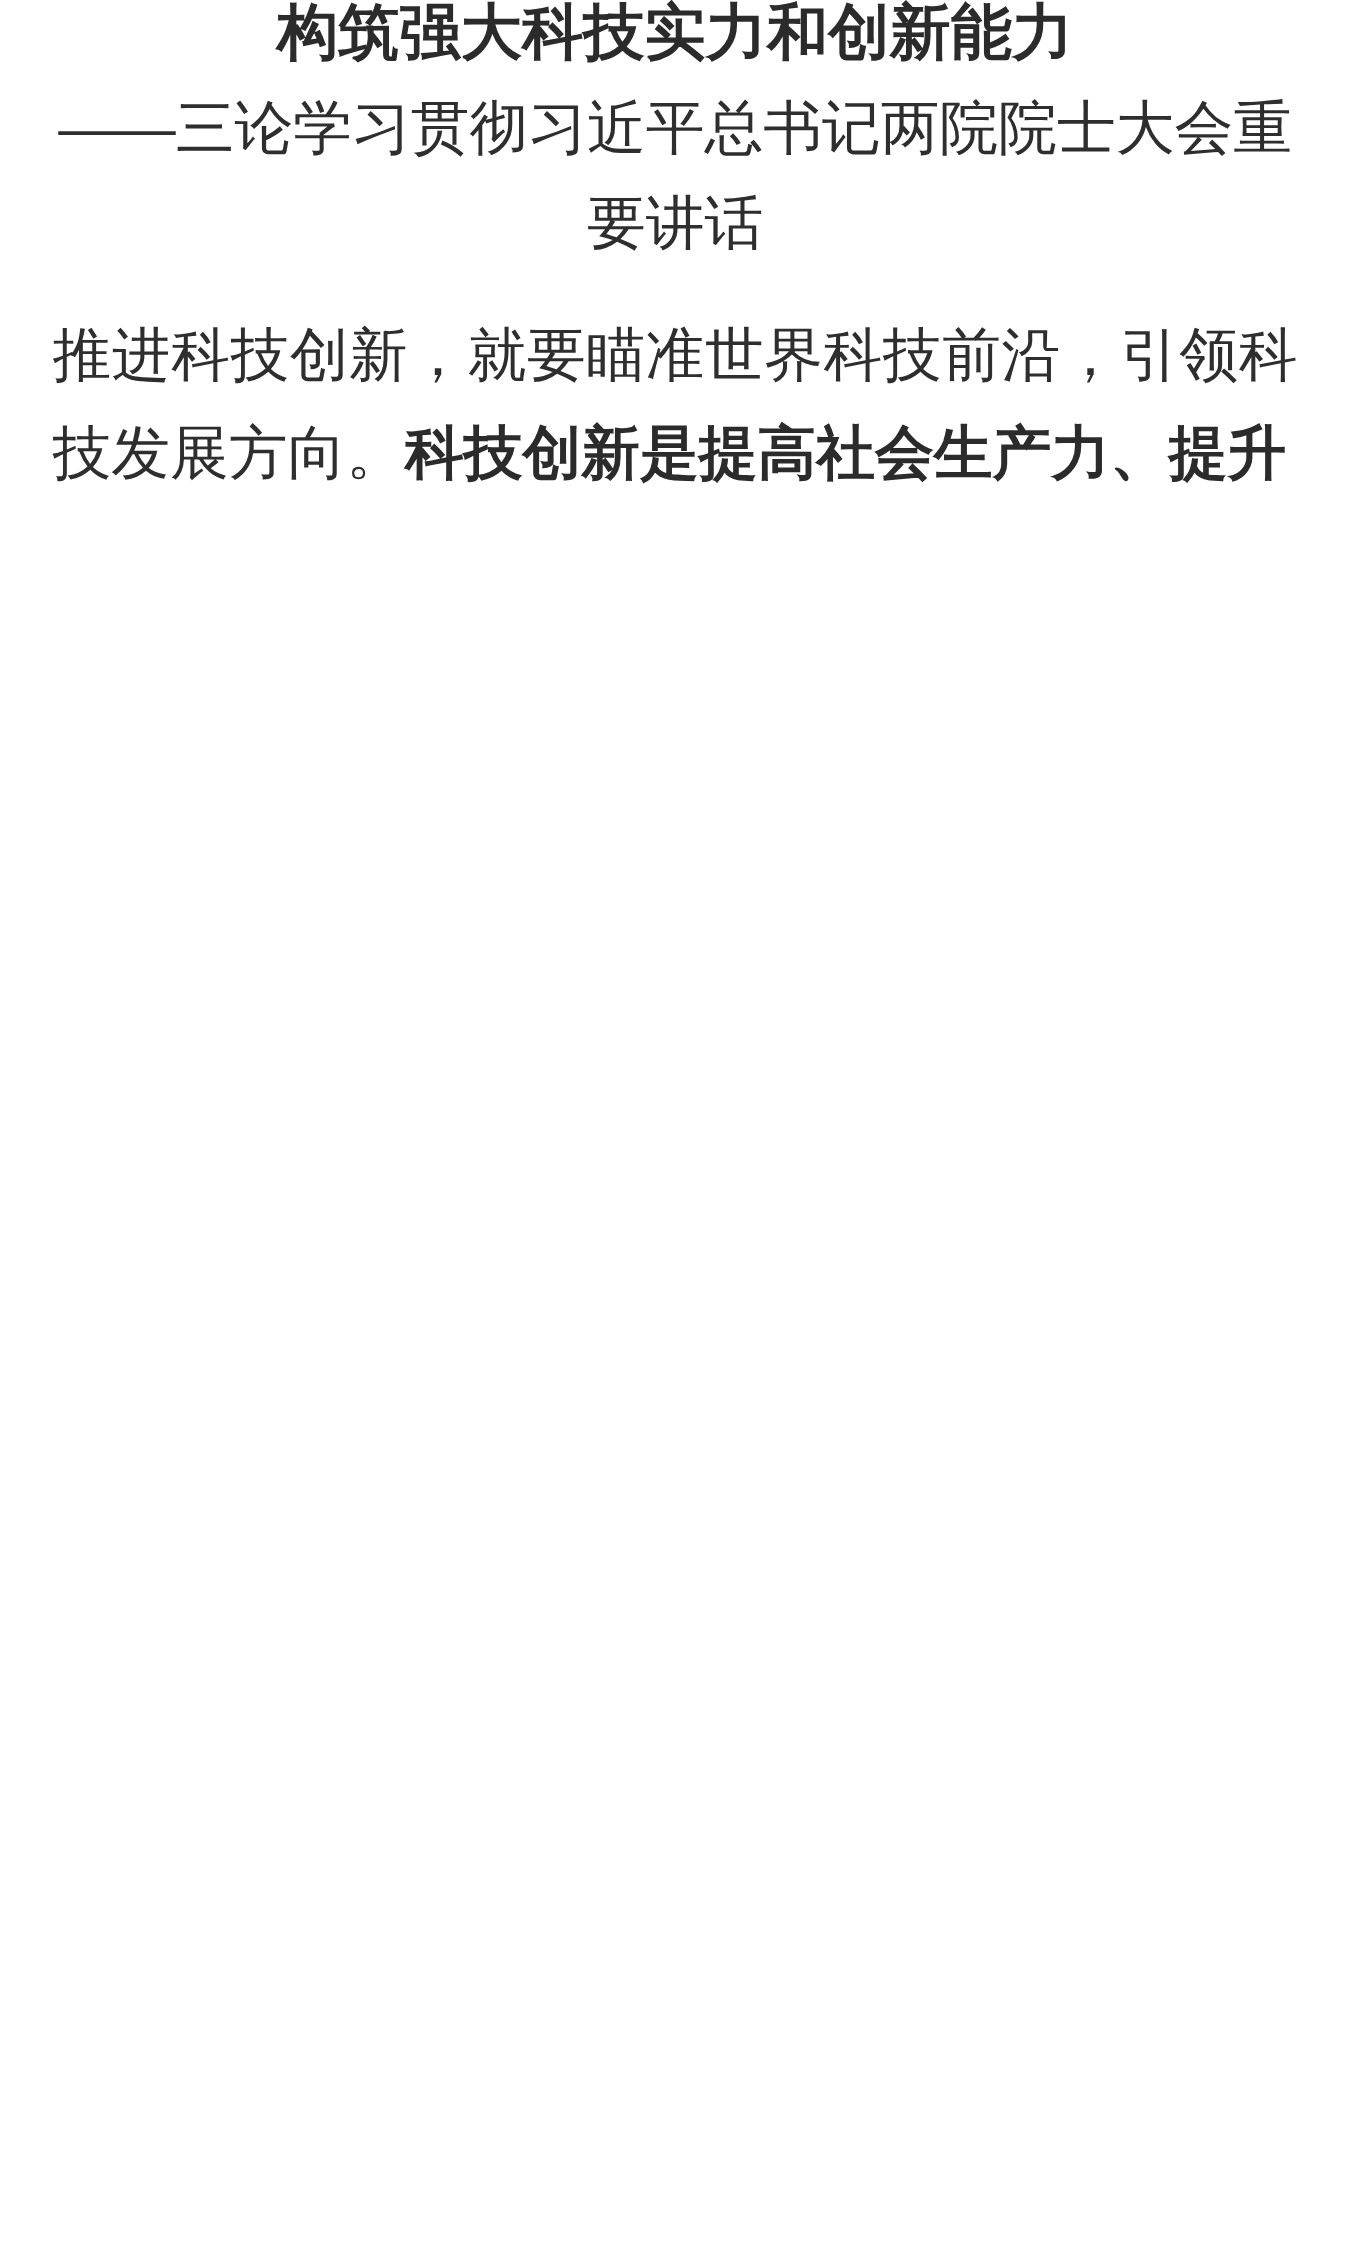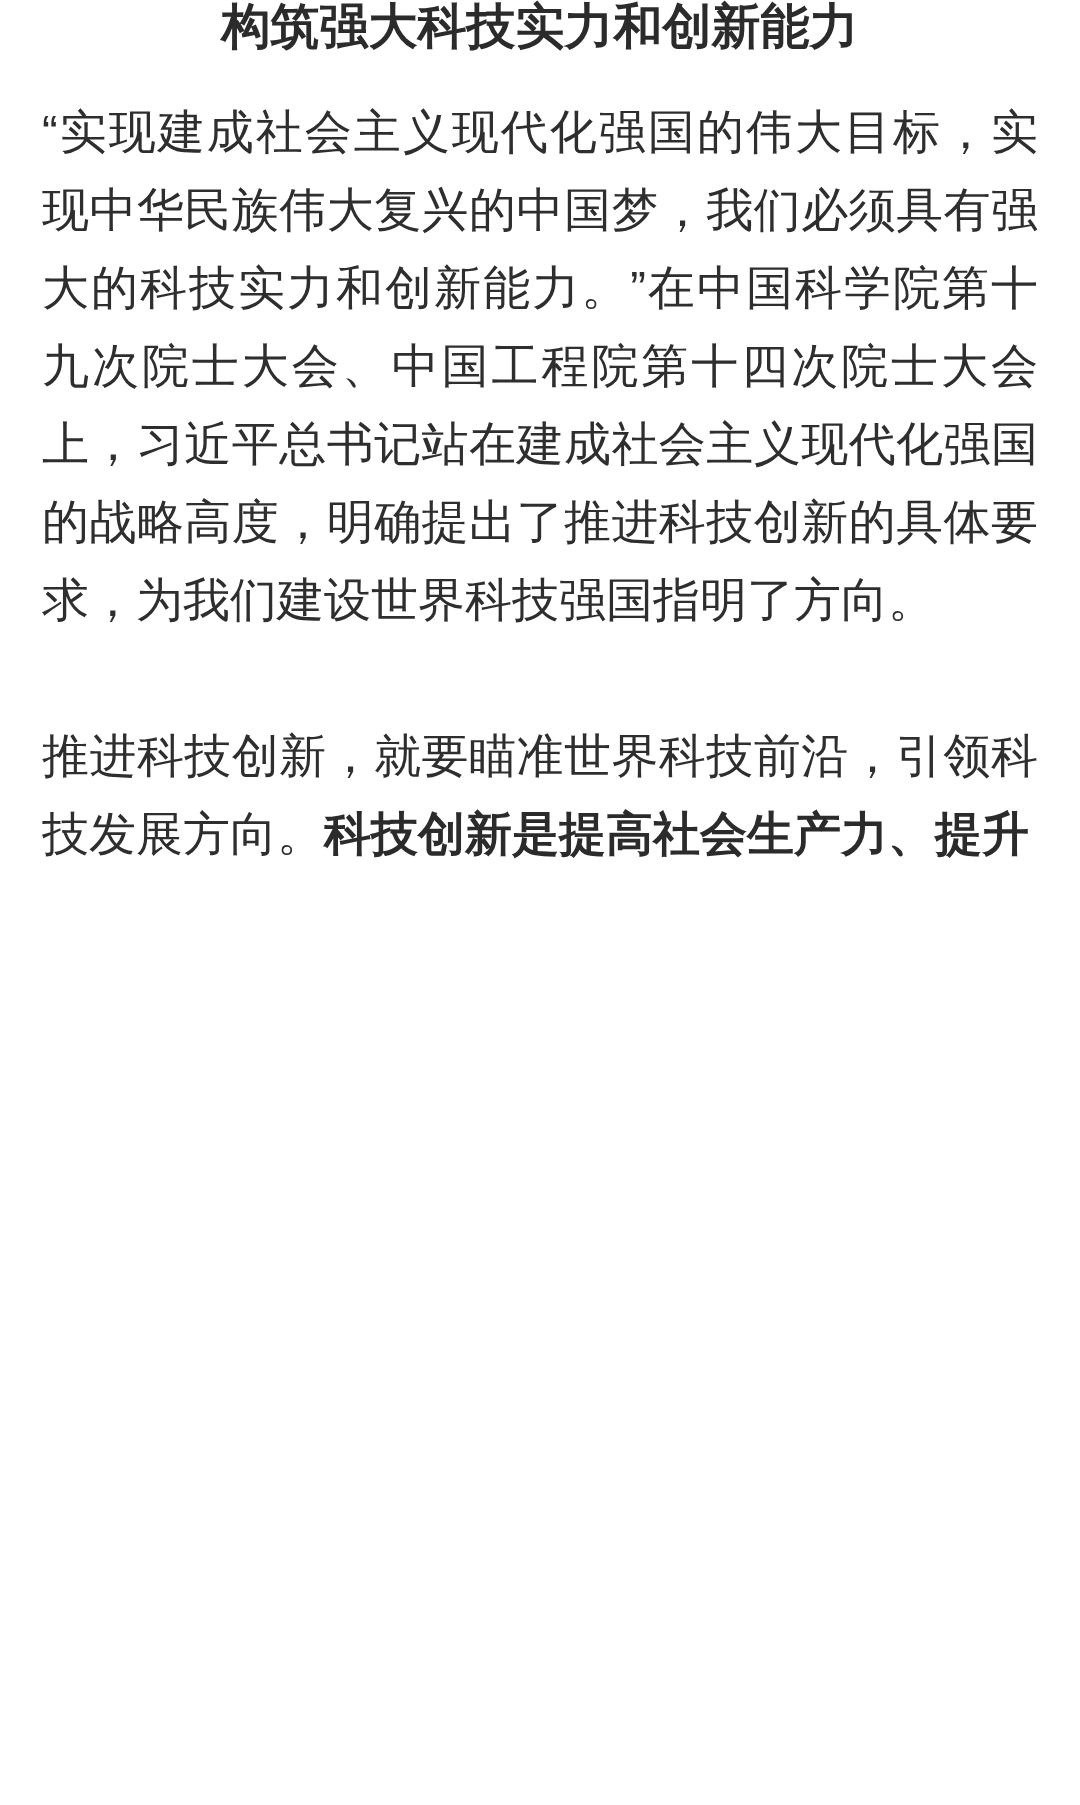--- a/index.html
+++ b/index.html
@@ -55,18 +55,18 @@
     font-weight: 700;
     color: #2b2b2b;
   }
 </style>
 </head>
 <body>
 
 <main class="page">
   <header class="heading">
     <h1 class="title">构筑强大科技实力和创新能力</h1>
+    <h2 class="subtitle">——三论学习贯彻习近平总书记两院院士大会重要讲话</h2>
   </header>
   <section class="body">
-      <p class="para"><span class="run">“实现建成社会主义现代化强国的伟大目标，实现中华民族伟大复兴的中国梦，我们必须具有强大的科技实力和创新能力。”在中国科学院第十九次院士大会、中国工程院第十四次院士大会上，习近平总书记站在建成社会主义现代化强国的战略高度，明确提出了推进科技创新的具体要求，为我们建设世界科技强国指明了方向。</span></p>
       <p class="para"><span class="run">推进科技创新，就要瞄准世界科技前沿，引领科技发展方向。</span><span class="run bold">科技创新是提高社会生产力、提升</span></p>
     </section>
 </main>
 
 </body></html>

